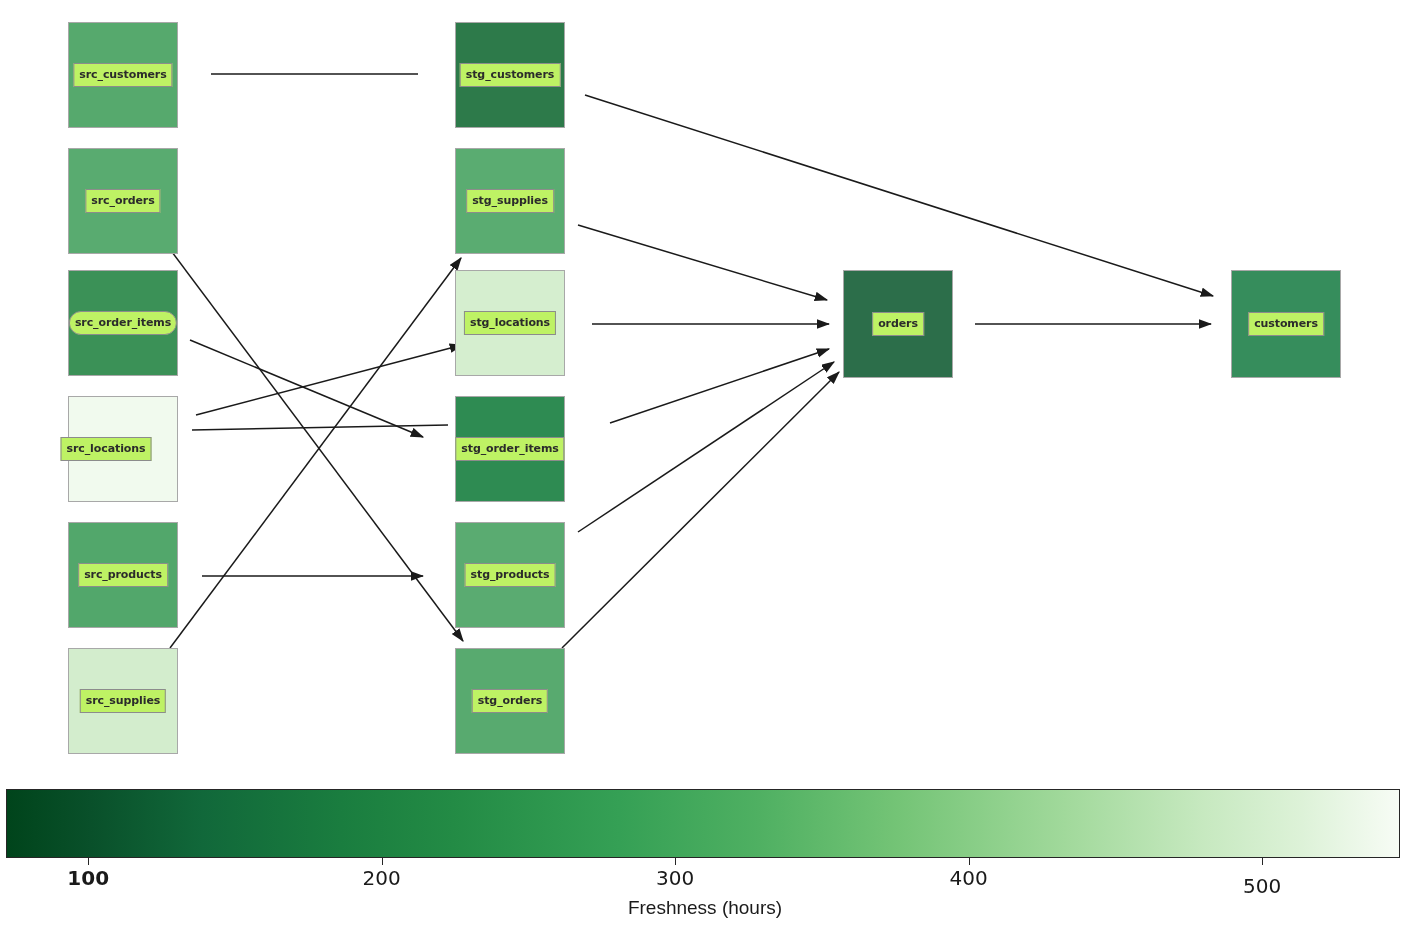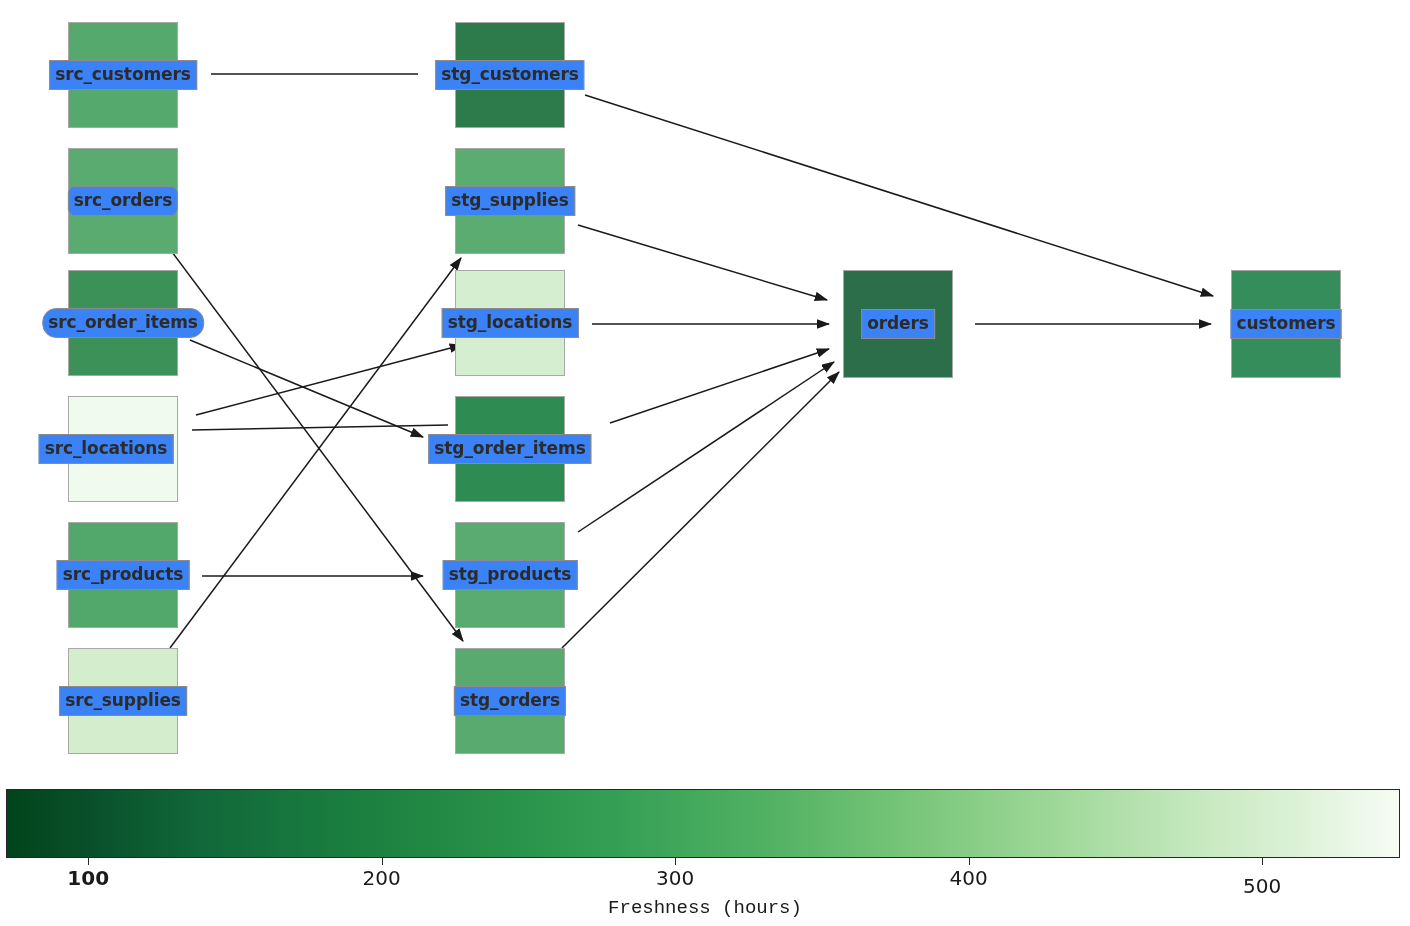--- a/index.html
+++ b/index.html
@@ -21,25 +21,25 @@
     height: 926px;
   }
   .node {
     position: absolute;
     box-sizing: border-box;
     border: 1px solid #a8a8a8;
   }
   .node-label {
     position: absolute;
     box-sizing: border-box;
-    background: #3b82f6;
+    background: #bef264;
     border: 1px solid #8c8c8c;
     color: #2b2b2b;
     font-weight: bold;
-    font-size: 17px;
+    font-size: 11px;
     line-height: 1;
     padding: 5px 5px 6px 5px;
     white-space: nowrap;
     transform: translate(-50%, -50%);
     font-family: "DejaVu Sans", sans-serif;
     letter-spacing: -0.1px;
   }
   svg.edges {
     position: absolute;
     left: 0; top: 0;
@@ -76,21 +76,21 @@
     font-family: "DejaVu Sans", sans-serif;
   }
   #cb-axis-label {
     position: absolute;
     top: 897px;
     left: 0;
     width: 1410px;
     text-align: center;
     font-size: 19px;
     color: #1a1a1a;
-    font-family: Liberation Mono, monospace;
+    font-family: Liberation Sans, sans-serif;
   }
 </style>
 </head>
 <body>
 
 <div id="stage">
 
   <svg class="edges" viewBox="0 0 1410 926" xmlns="http://www.w3.org/2000/svg">
     <defs>
       <marker id="arrowhead" markerWidth="9" markerHeight="9" refX="8.2" refY="3.2" orient="auto" markerUnits="strokeWidth">
@@ -138,21 +138,21 @@
       <div class="node" style="left: 455px; top: 148px; width: 110px; height: 106px; background: rgb(90, 172, 113);"></div>
       <div class="node" style="left: 455px; top: 270px; width: 110px; height: 106px; background: rgb(213, 238, 207);"></div>
       <div class="node" style="left: 455px; top: 396px; width: 110px; height: 106px; background: rgb(46, 139, 82);"></div>
       <div class="node" style="left: 455px; top: 522px; width: 110px; height: 106px; background: rgb(90, 171, 113);"></div>
       <div class="node" style="left: 455px; top: 648px; width: 110px; height: 106px; background: rgb(88, 170, 111);"></div>
       <div class="node" style="left: 843px; top: 270px; width: 110px; height: 108px; background: rgb(44, 110, 74);"></div>
       <div class="node" style="left: 1231px; top: 270px; width: 110px; height: 108px; background: rgb(54, 141, 92);"></div>
     </div>
   <div id="labels-layer">
       <div class="node-label" style="left: 123px; top: 75px;">src_customers</div>
-      <div class="node-label" style="left: 123px; top: 201px; border-radius: 7px;">src_orders</div>
+      <div class="node-label" style="left: 123px; top: 201px;">src_orders</div>
       <div class="node-label" style="left: 123px; top: 323px; border-radius: 14px;">src_order_items</div>
       <div class="node-label" style="left: 106px; top: 449px;">src_locations</div>
       <div class="node-label" style="left: 123px; top: 575px;">src_products</div>
       <div class="node-label" style="left: 123px; top: 701px;">src_supplies</div>
       <div class="node-label" style="left: 510px; top: 75px;">stg_customers</div>
       <div class="node-label" style="left: 510px; top: 201px;">stg_supplies</div>
       <div class="node-label" style="left: 510px; top: 323px;">stg_locations</div>
       <div class="node-label" style="left: 510px; top: 449px;">stg_order_items</div>
       <div class="node-label" style="left: 510px; top: 575px;">stg_products</div>
       <div class="node-label" style="left: 510px; top: 701px;">stg_orders</div>

